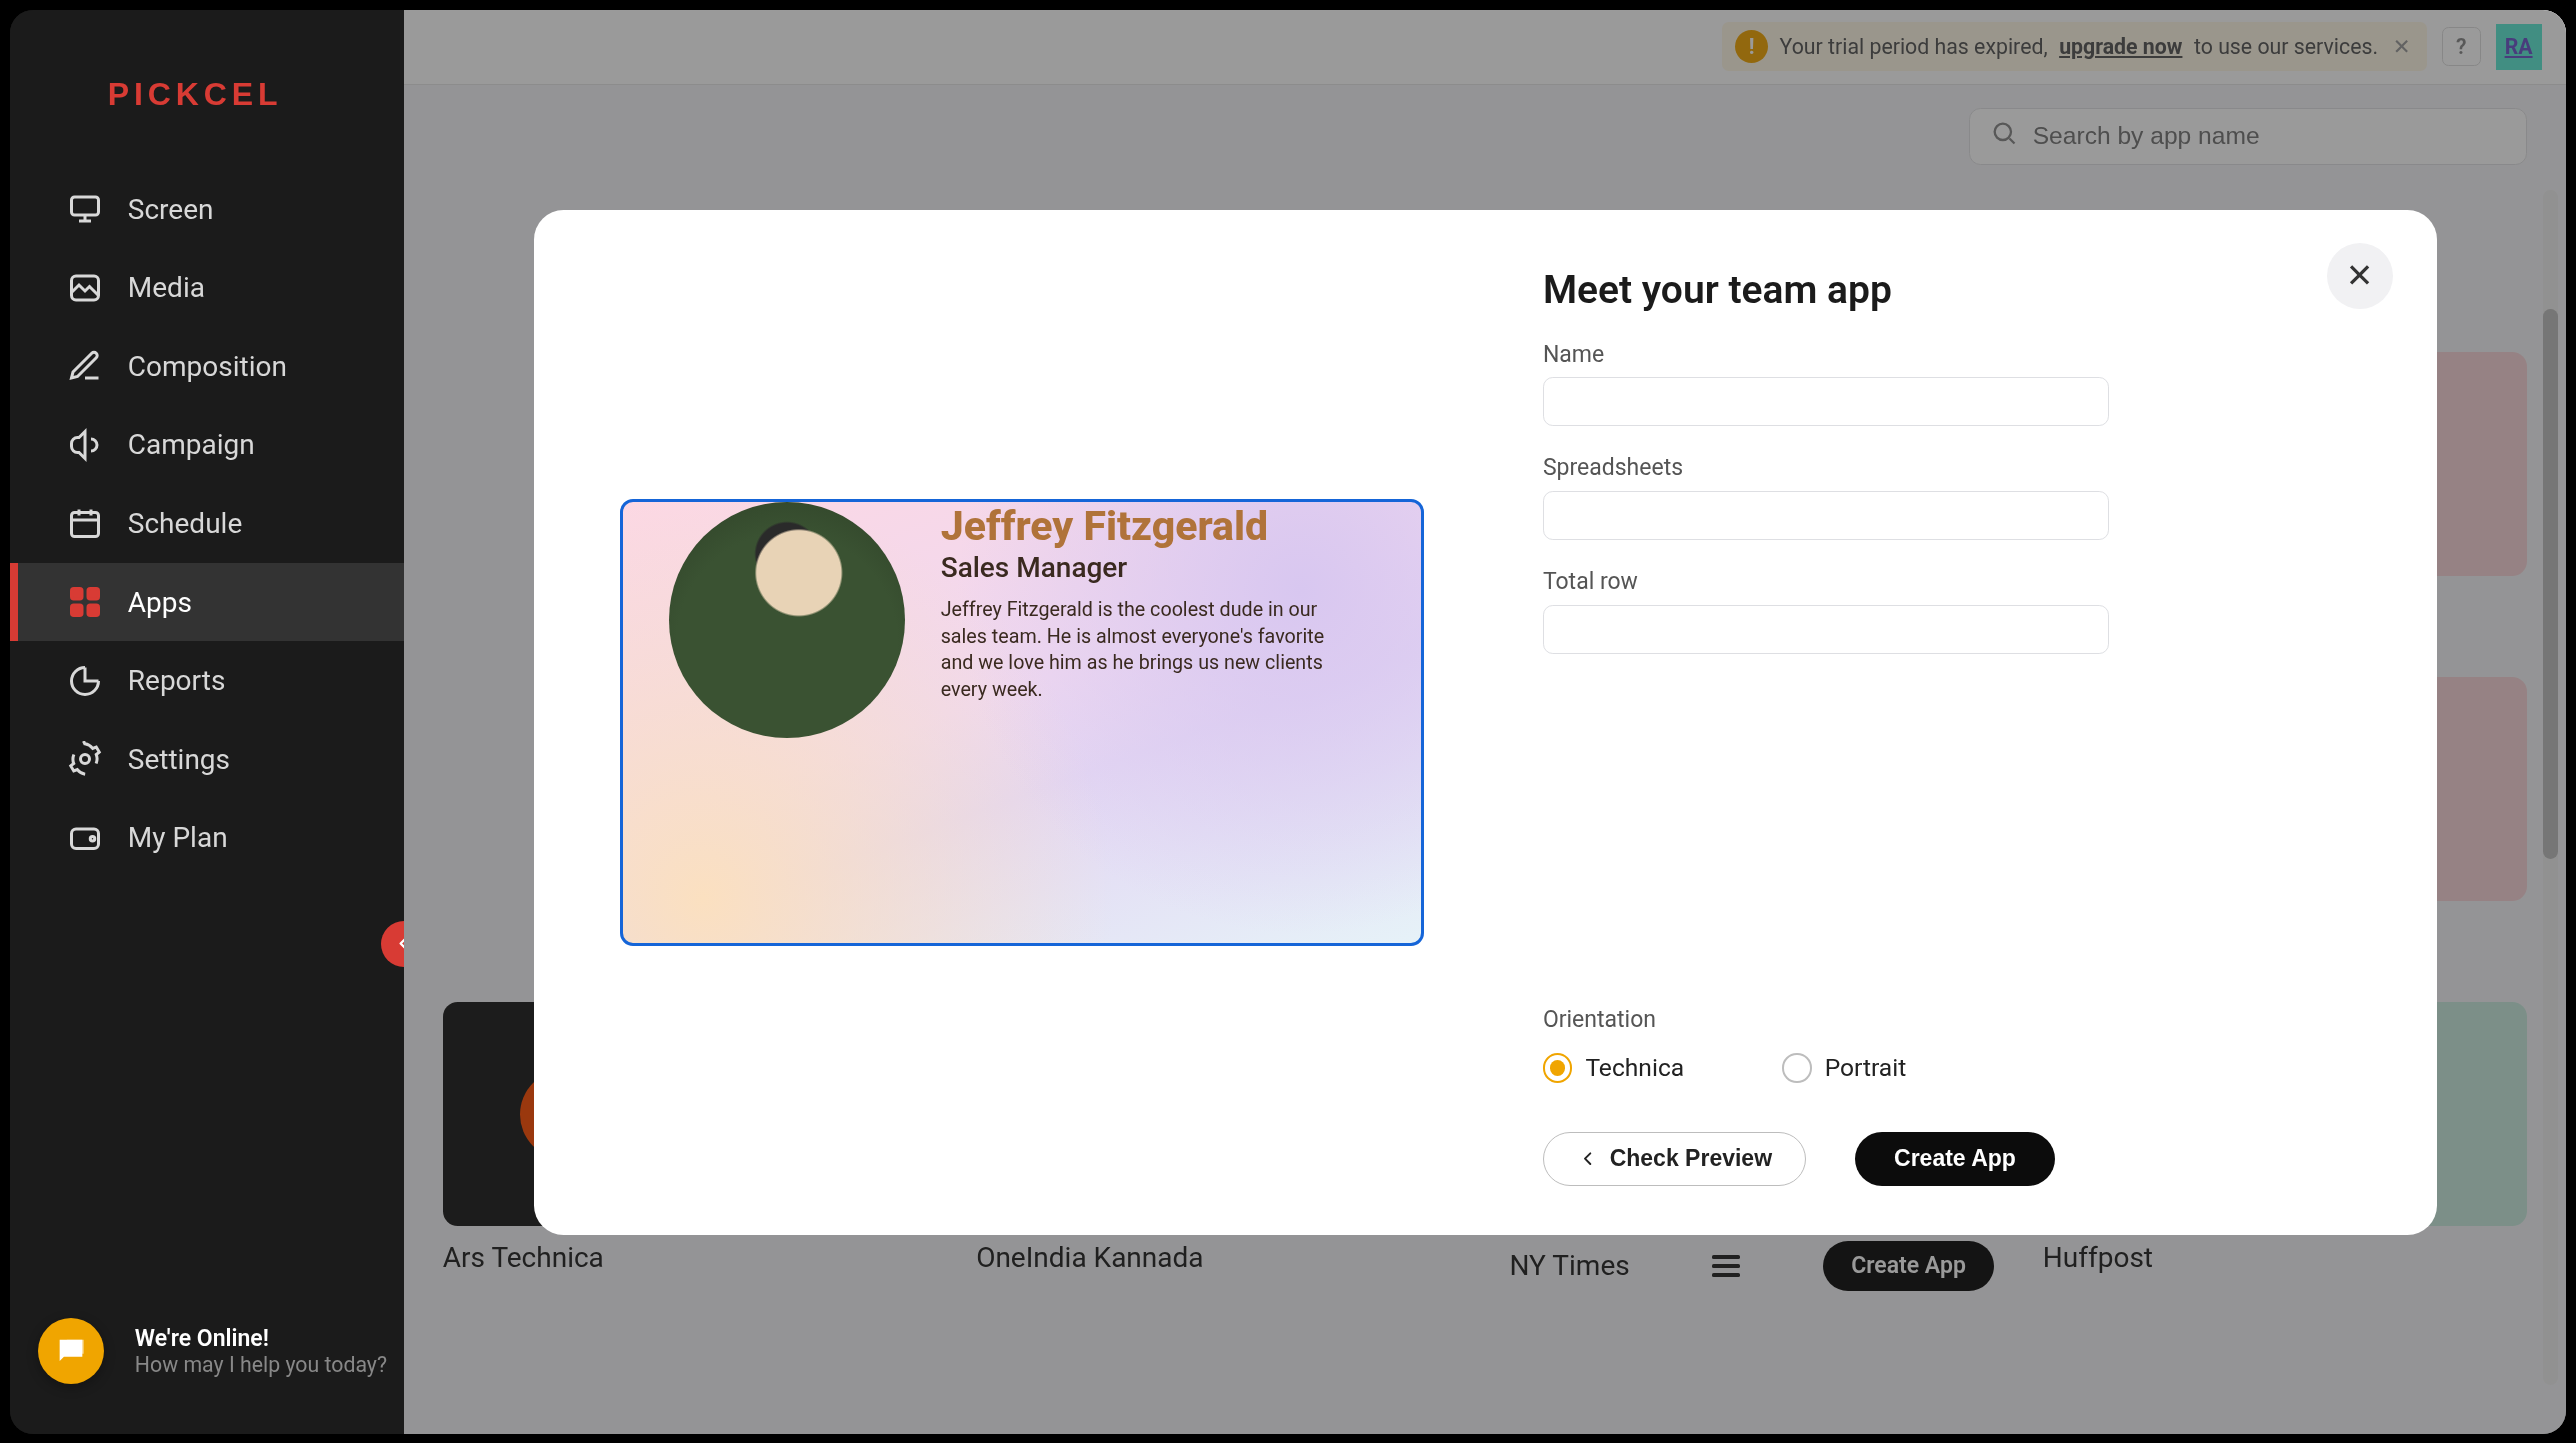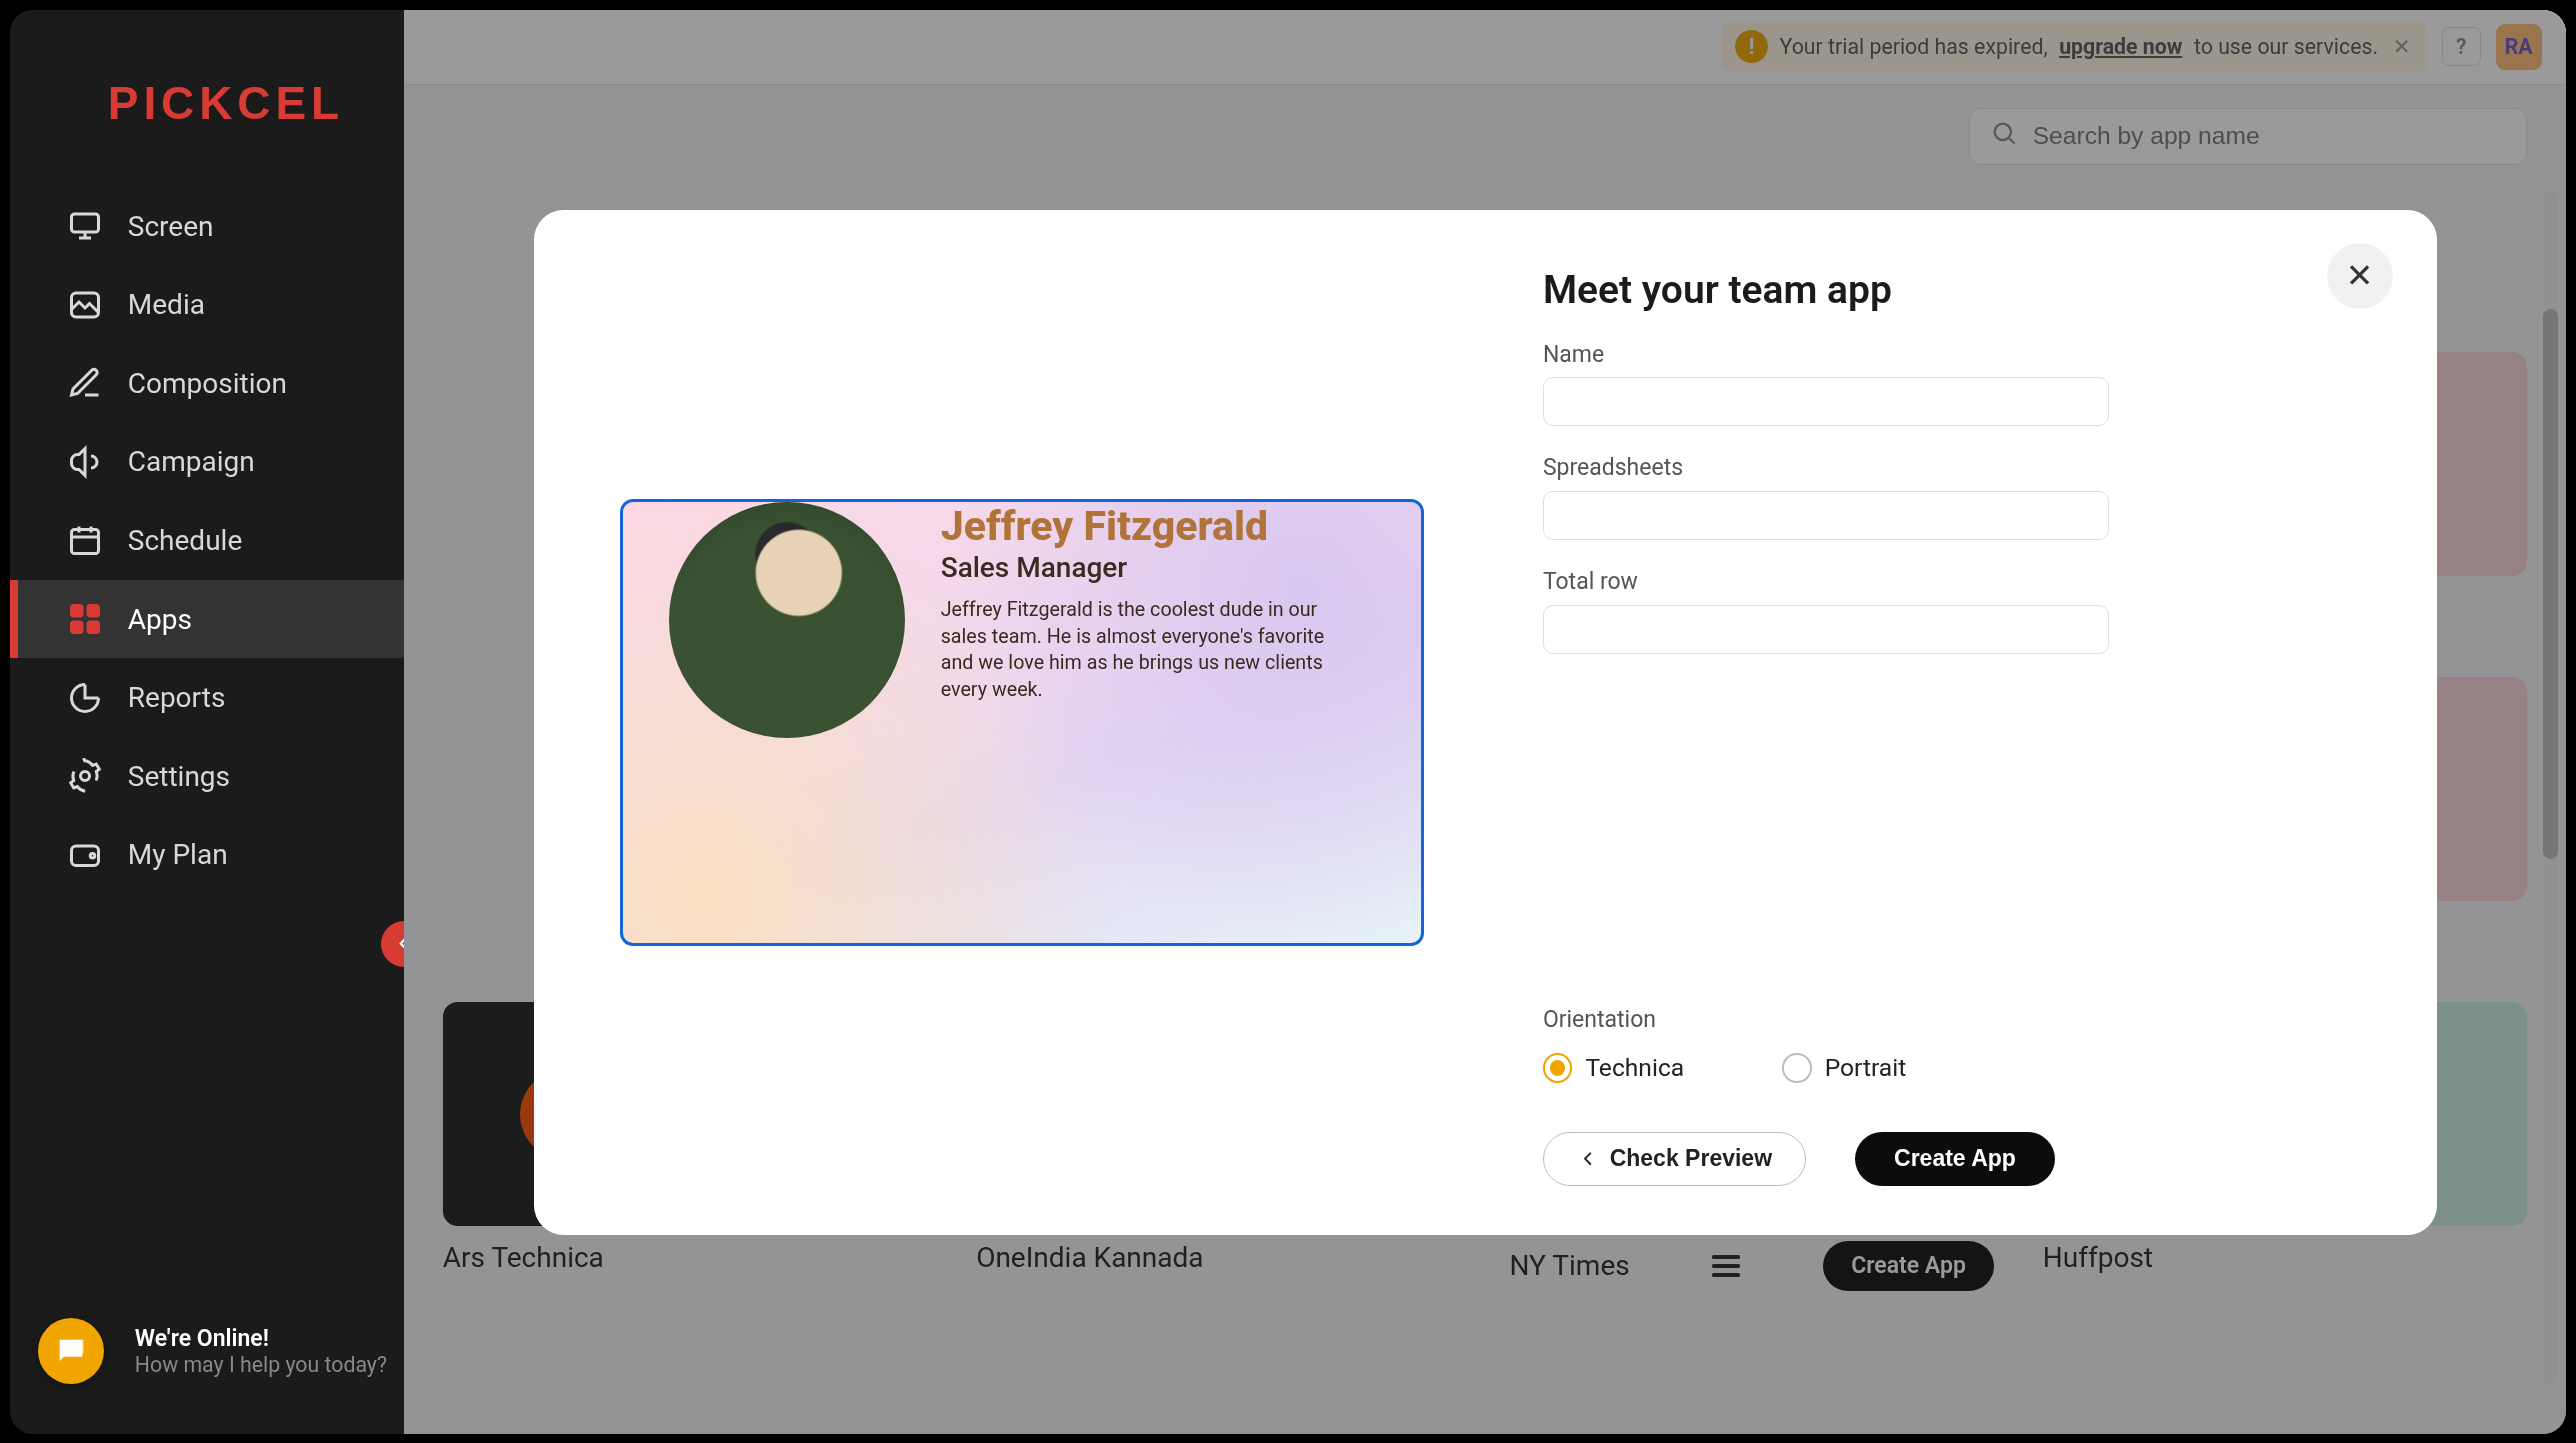--- a/index.html
+++ b/index.html
@@ -36,21 +36,21 @@
     color: #d8d8d8;
     display: flex;
     flex-direction: column;
     padding-top: 33px;
     position: relative;
     flex-shrink: 0;
   }
   .logo {
     color: #d83b34;
     font-weight: 800;
-    font-size: 46px;
+    font-size: 32px;
     letter-spacing: 4.9px;
     padding: 33px 0 57px 98px;
     font-family: "Arial Black", Arial, sans-serif;
   }
   .nav { display: flex; flex-direction: column; }
   .nav-item {
     display: flex;
     align-items: center;
     gap: 25px;
     padding: 21.3px 0 21.3px 57px;
@@ -129,23 +129,23 @@
     color:#fff; font-weight:700; font-size:21.3px;
   }
   .trial-banner a { color: #555; text-decoration: underline; font-weight: 700; }
   .trial-close { color:#999; font-size:21.3px; padding:0 3.3px; cursor:pointer; }
   .help-pill {
     width: 39px; height: 39px; border-radius: 6.6px;
     border: 0.8px solid #ddd; display:flex; align-items:center; justify-content:center;
     color:#888; font-weight:600; font-size:21.3px; cursor:pointer;
   }
   .avatar-pill {
-    width: 46px; height: 46px; border-radius: 9px;
-    background:#fdba74; color:#6b57c9; display:flex; align-items:center; justify-content:center;
-    font-weight:700; font-size:21.3px;
+    width: 46px; height: 46px; border-radius: 0;
+    background:#5eead4; color:#6b57c9; display:flex; align-items:center; justify-content:center;
+    font-weight:700; font-size:21.3px;text-decoration:underline;
   }
 
   .search-row {
     display:flex; justify-content:flex-end;
     padding: 23px 39px 14.8px 39px;
   }
   .search-box {
     width: 558px; height: 57px;
     background:#fff; border:0.8px solid #e1e1e4; border-radius: 11.5px;
     display:flex; align-items:center; gap:14.8px; padding:0 19.7px;

